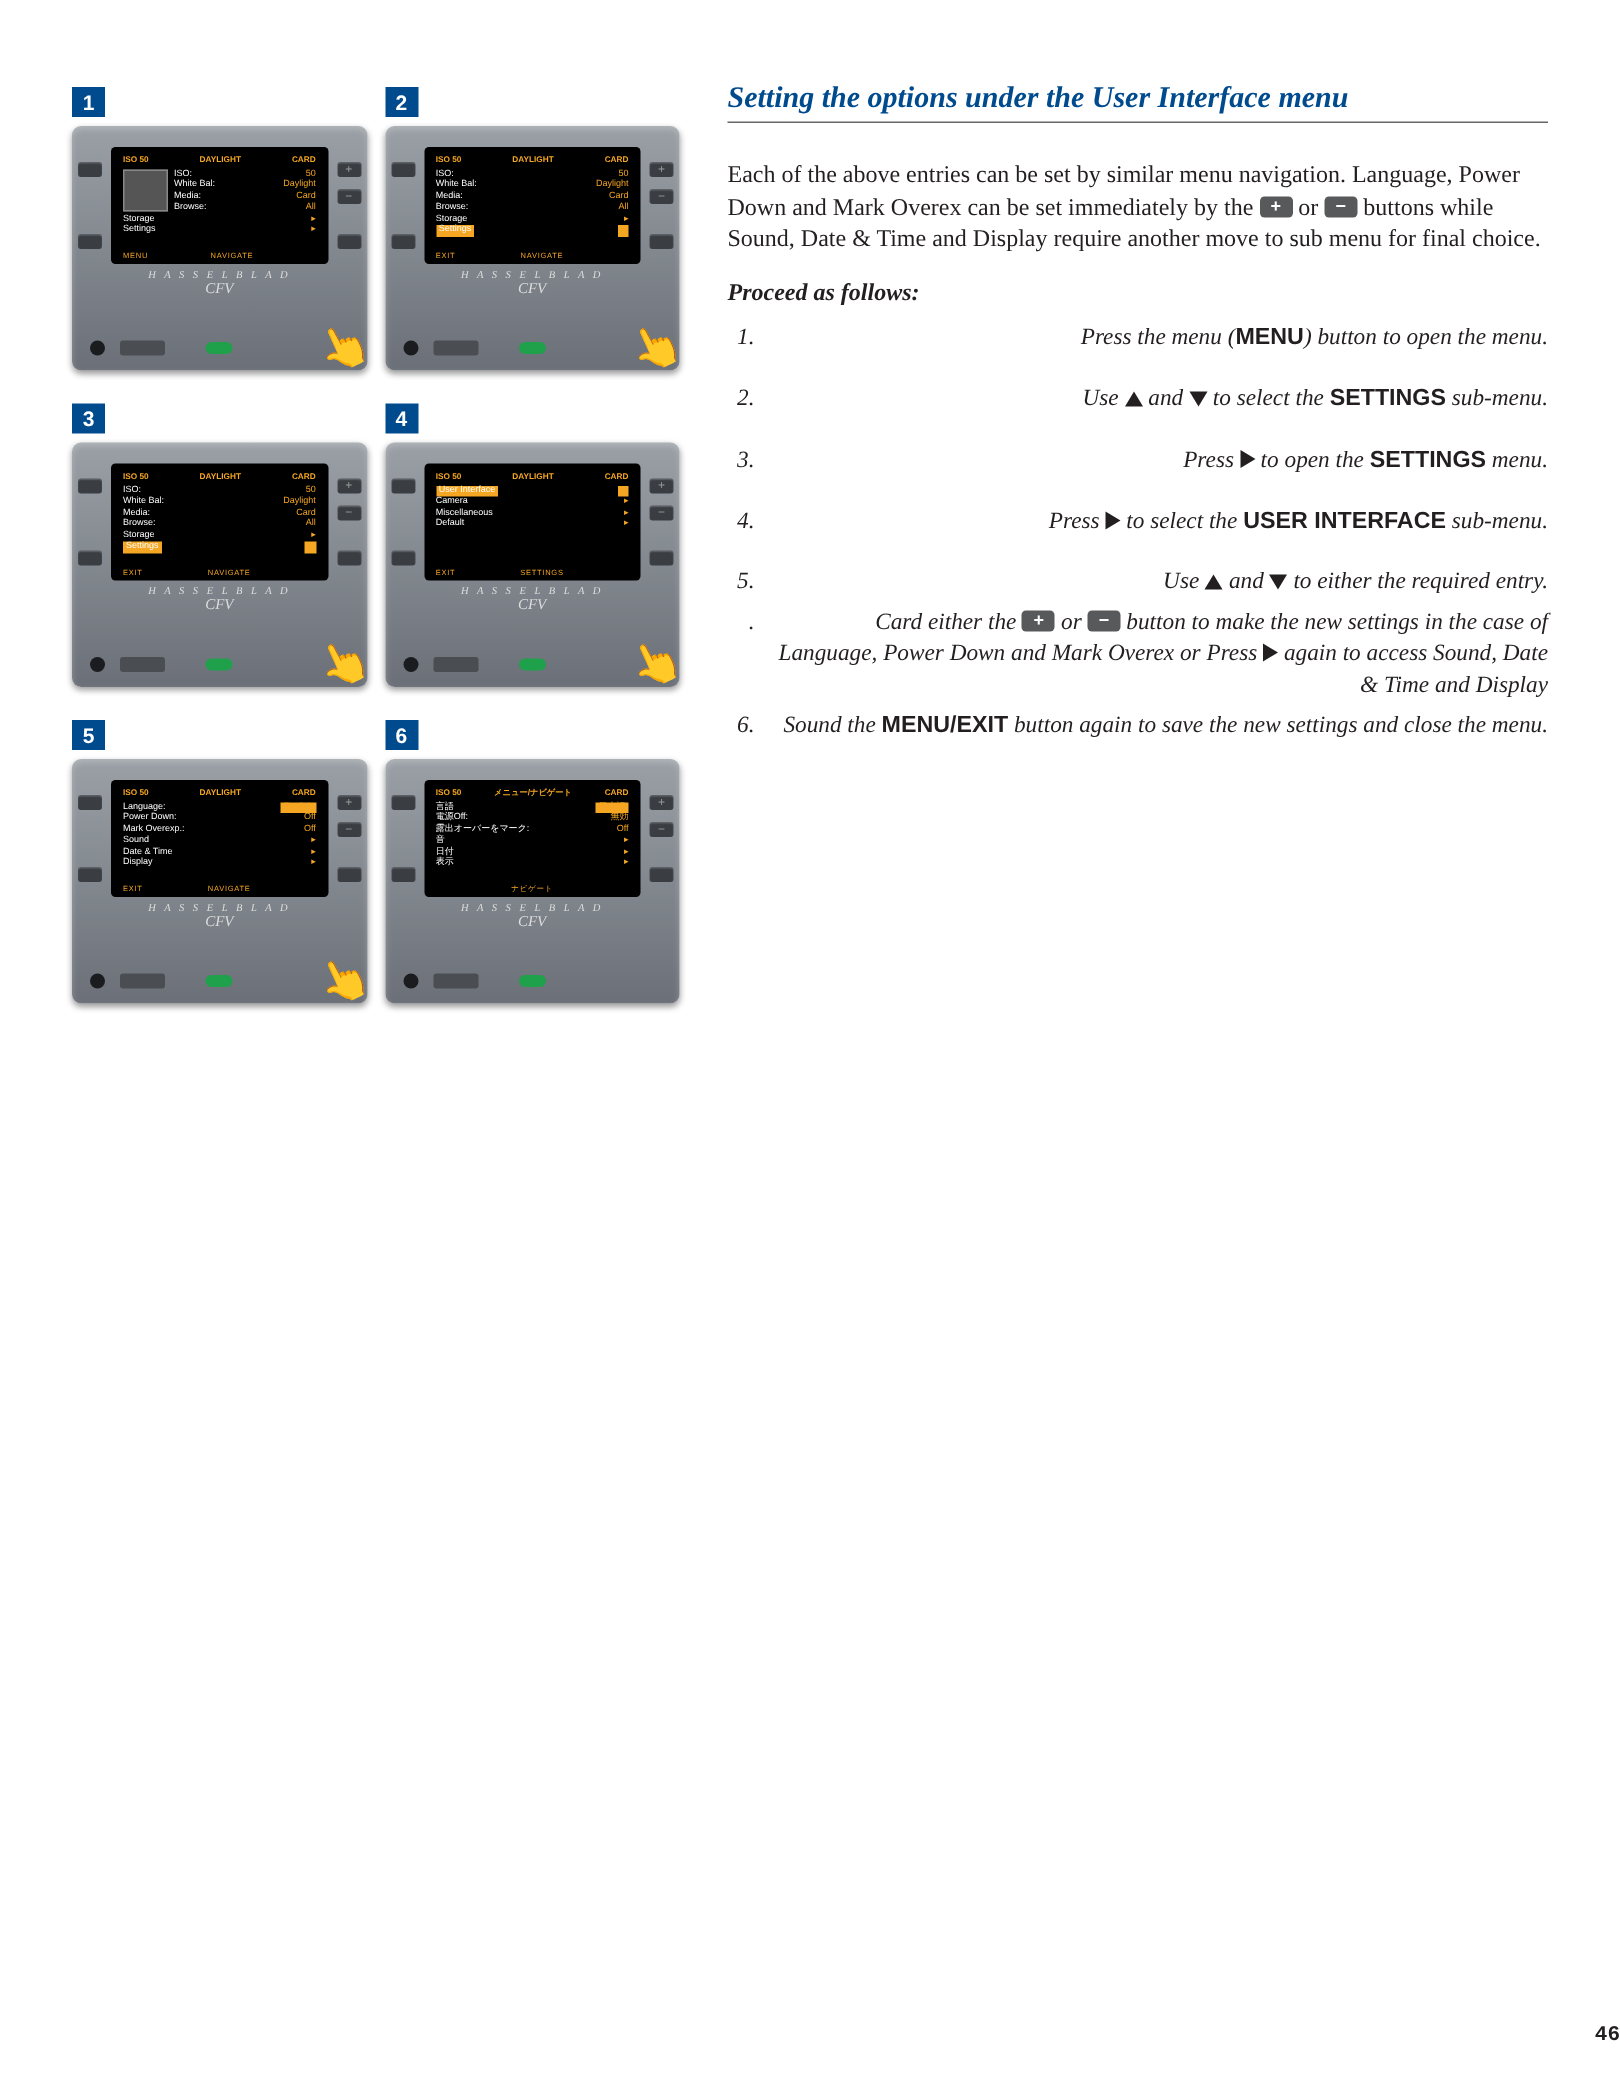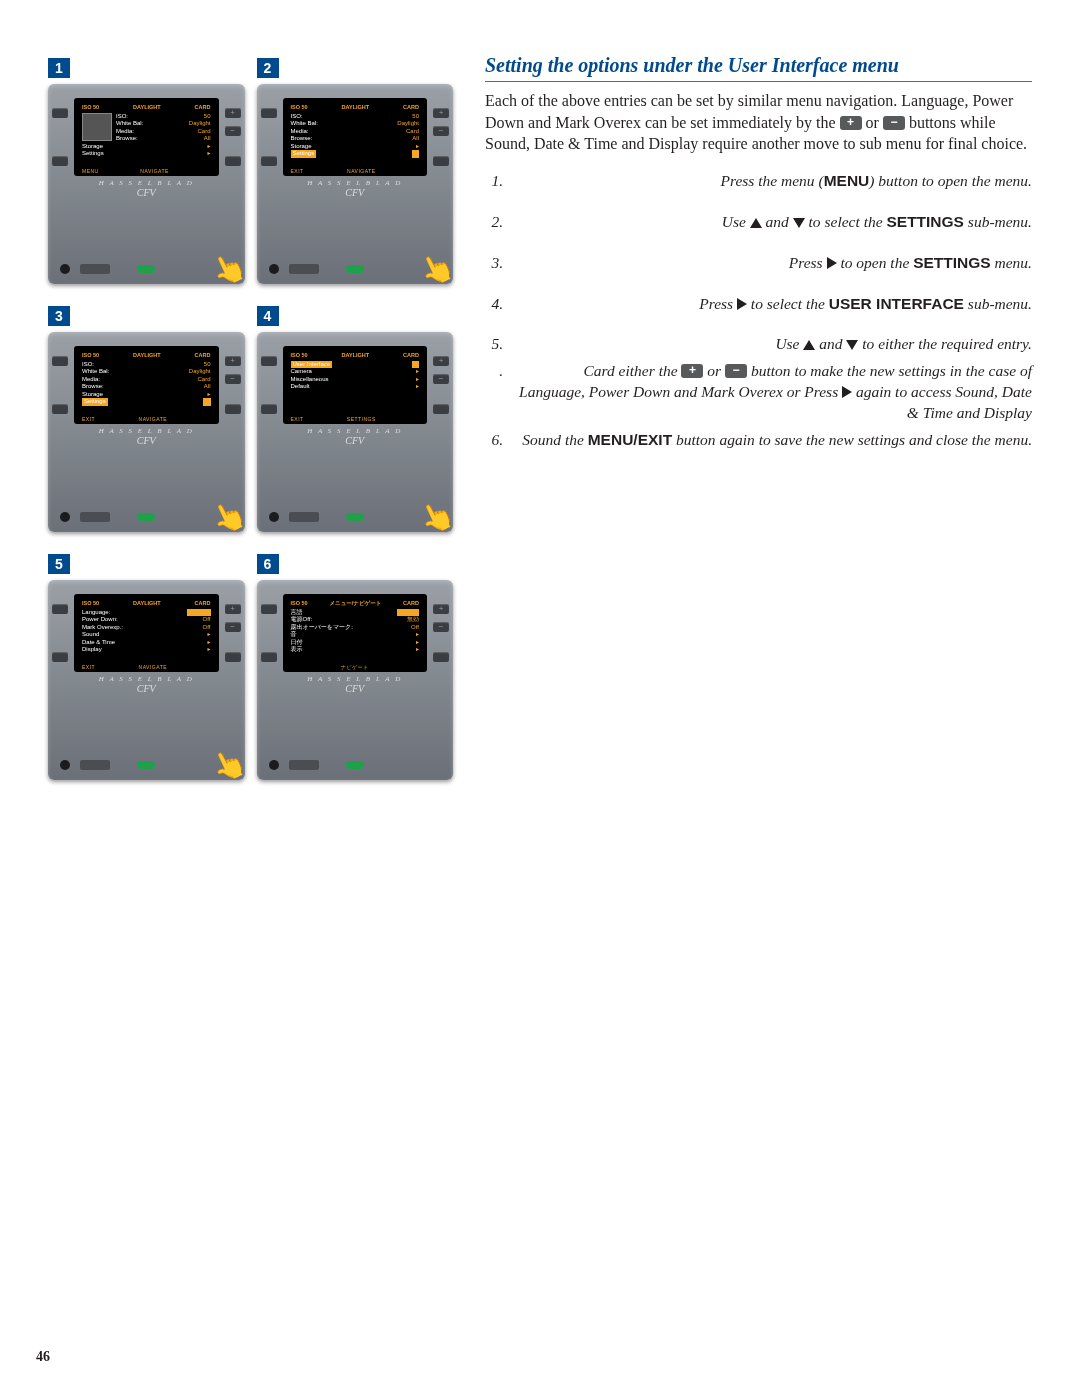--- a/index.html
+++ b/index.html
@@ -24,21 +24,21 @@
     flex: 1;
     padding-top: 16px;
   }
   .heading {
     color: #004b8d;
     font-style: italic;
     font-weight: bold;
     font-size: 20px;
     border-bottom: 1px solid #666;
     padding-bottom: 4px;
-    margin-bottom: 8px;
+    margin-bottom: 24px;
     font-family: Georgia, serif;
   }
   .intro {
     font-size: 16px;
     line-height: 1.35;
     margin-bottom: 16px;
   }
   .sub-heading {
     font-style: italic;
     font-weight: bold;
@@ -122,21 +122,21 @@
     width: 22px;
     text-align: center;
     padding: 2px 0;
     margin-bottom: 6px;
   }
   .device {
     background: linear-gradient(#9aa0a6, #6b7078);
     border-radius: 6px;
     padding: 14px 10px 18px 10px;
     position: relative;
-    height: 200px;
+    height: 163px;
     box-shadow: inset 0 2px 4px rgba(255,255,255,.25), 0 2px 4px rgba(0,0,0,.4);
   }
   .screen {
     background: #000;
     border-radius: 3px;
     height: 78px;
     margin: 0 16px;
     padding: 6px 8px;
     color: #fff;
     font-family: Arial, sans-serif;
@@ -232,25 +232,24 @@
     font-size: 5px;
     display: flex;
     justify-content: space-between;
     position: absolute;
     left: 8px; right: 8px; bottom: 2px;
   }
   .page-num {
     position: absolute;
     left: 0; right: 0;
     bottom: 28px;
-    text-align: left;
-    font-weight: bold;
-    font-family: Liberation Serif, serif;
+    text-align: right;
+    font-weight: bold;
+    font-family: Liberation Mono, monospace;
     font-size: 14px;
-    padding-left: 36px;
   }
   .menu-label { color:#f5a623; font-size:5px; letter-spacing:0.5px; }
 </style>
 </head>
 <body>
 
 <div class="page">
 
   <div class="left-col">
     <div class="fig-grid">
@@ -538,20 +537,21 @@
       </div>
   </div>
 
   <div class="right-col">
     <div class="heading">Setting the options under the User Interface menu</div>
 
     <p class="intro">
       <span>Each of the above entries can be set by similar menu navigation. Language, Power Down and Mark Overex can be set immediately by the </span><span class="btn-plus"></span><span> or </span><span class="btn-minus"></span><span> buttons while Sound, Date &amp; Time and Display require another move to sub menu for final choice.</span>
     </p>
 
+    <div class="sub-heading">Proceed as follows:</div>
 
     <ol class="steps">
       <li>
         <span class="step-num">1.</span>
         <span class="step-text">
           <span>Press the menu (</span><span class="bold">MENU</span><span>) button to open the menu.</span>
         </span>
       </li>
       <li>
         <span class="step-num">2.</span>

